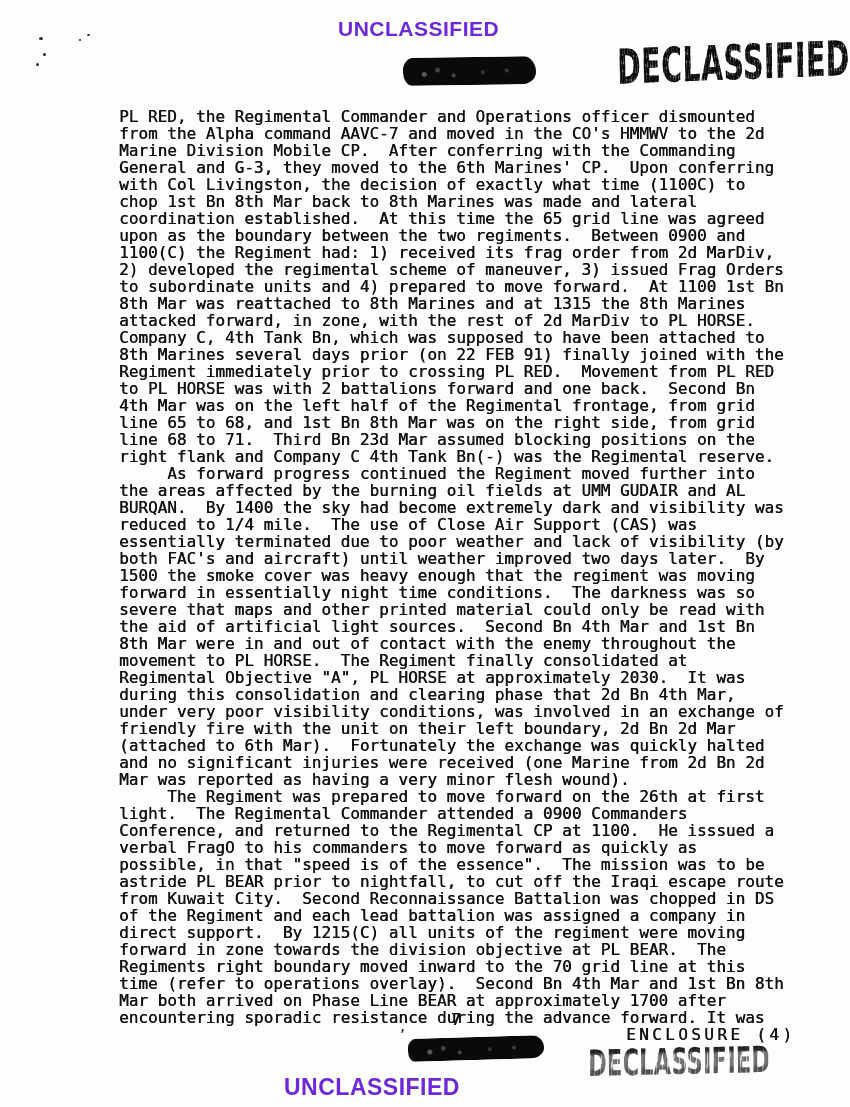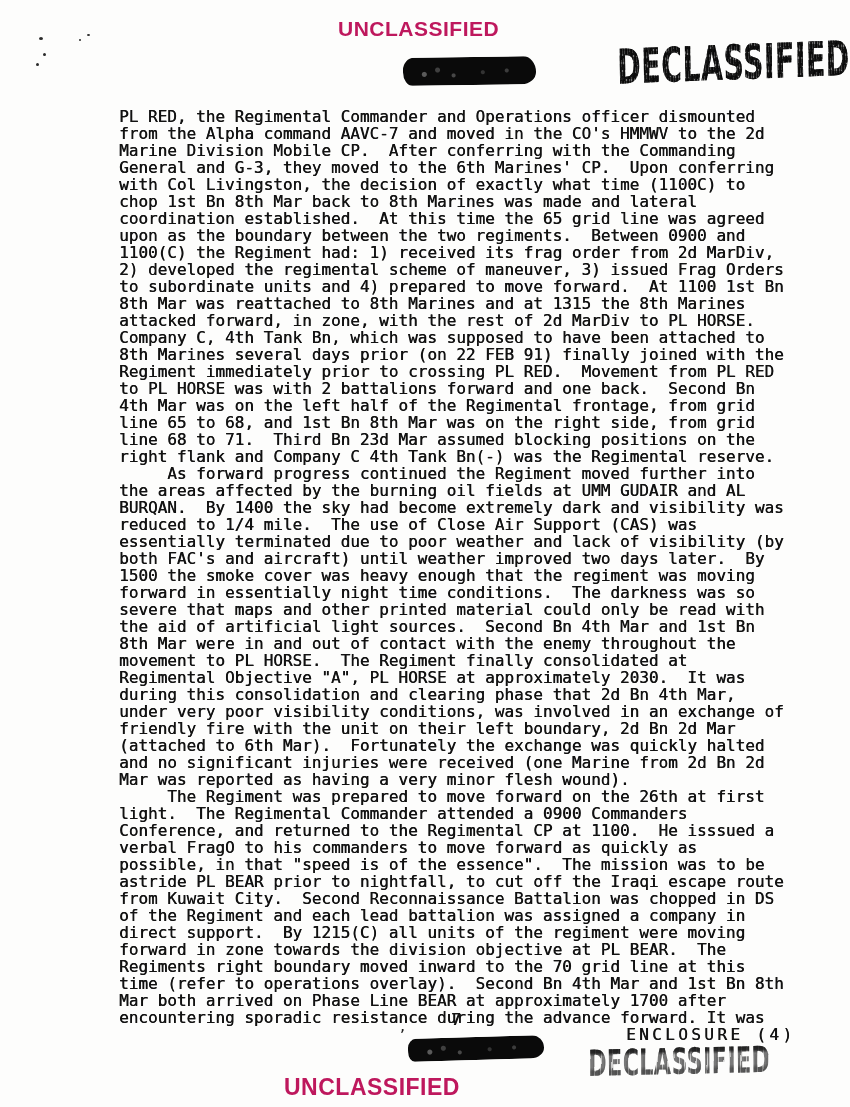--- a/index.html
+++ b/index.html
@@ -9,21 +9,21 @@
     margin:0 auto;
     background:#fdfdfc;
     overflow:hidden;
     font-family:"DejaVu Sans Mono", monospace;
     color:#141414;
   }
   .classification{
     position:absolute;
     font-family:"Liberation Sans","DejaVu Sans",sans-serif;
     font-weight:bold;
-    color:#be185d;
+    color:#6d28d9;
     letter-spacing:0.5px;
     white-space:nowrap;
   }
   .classification.header{ left:338px; top:17px; font-size:21px; }
   .classification.footer{ left:284px; top:1074px; font-size:23px; }
   .body-text{
     position:absolute;
     left:119px; top:108px;
     margin:0;
     font-family:"DejaVu Sans Mono", monospace;

